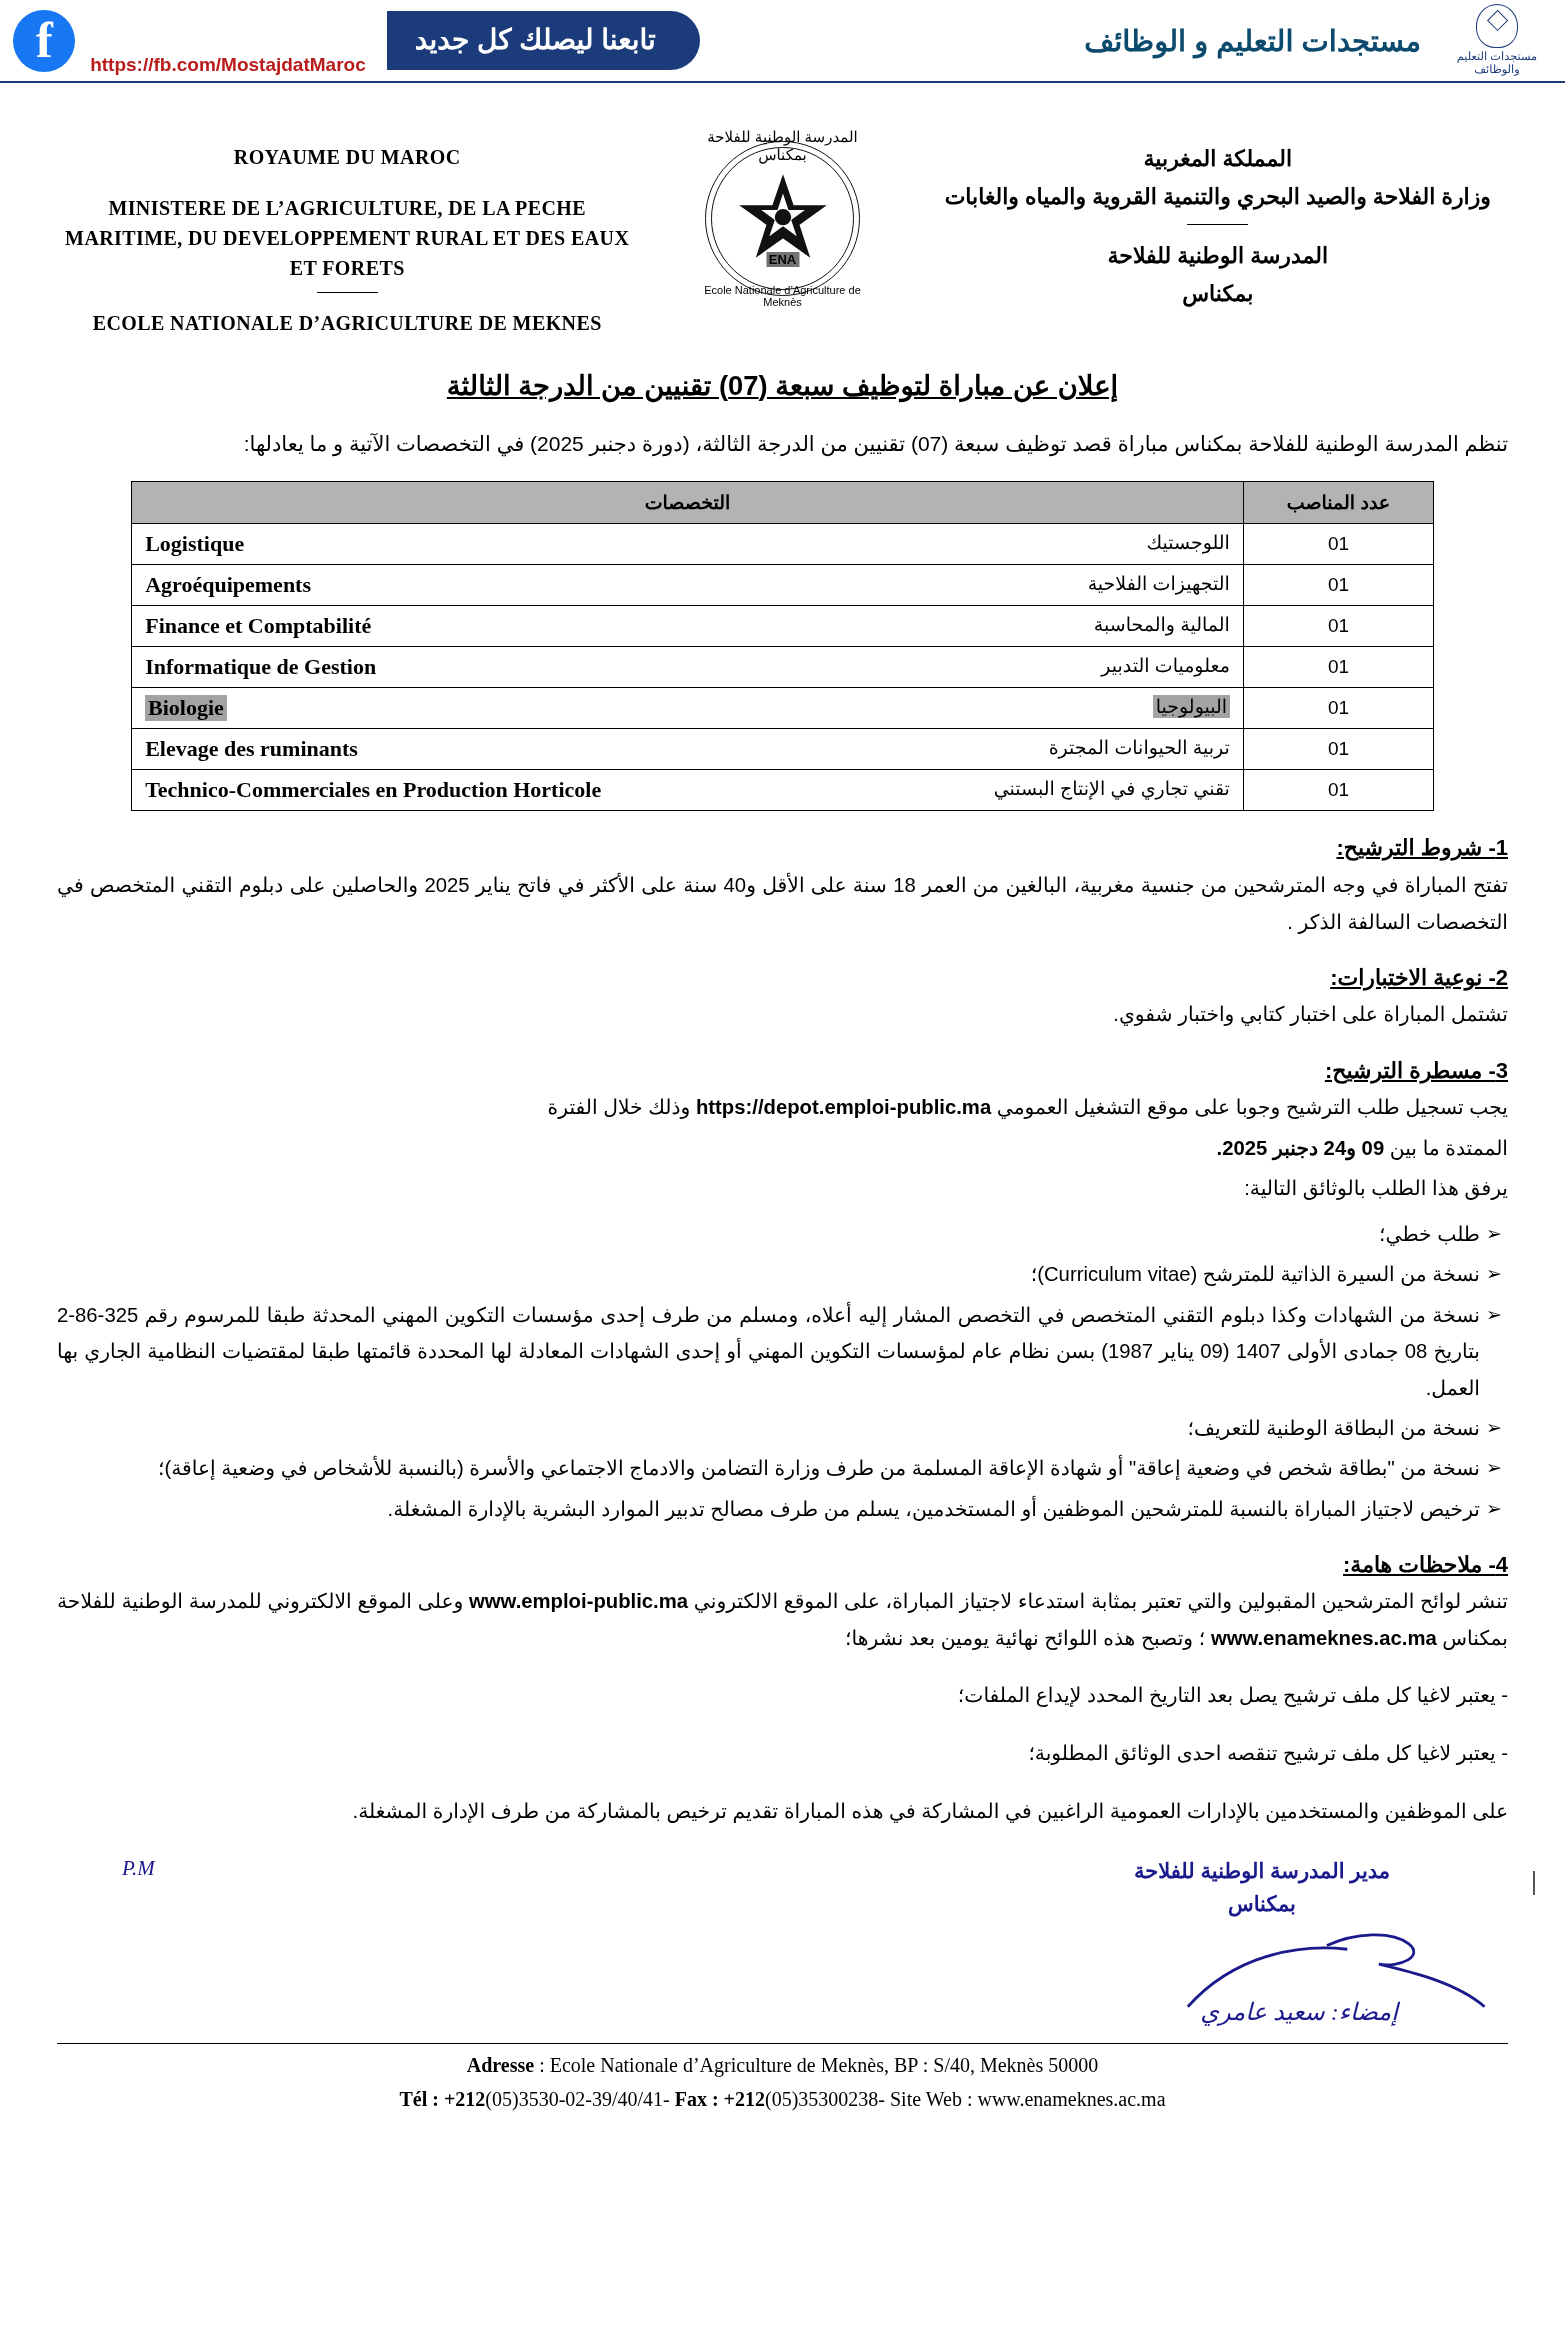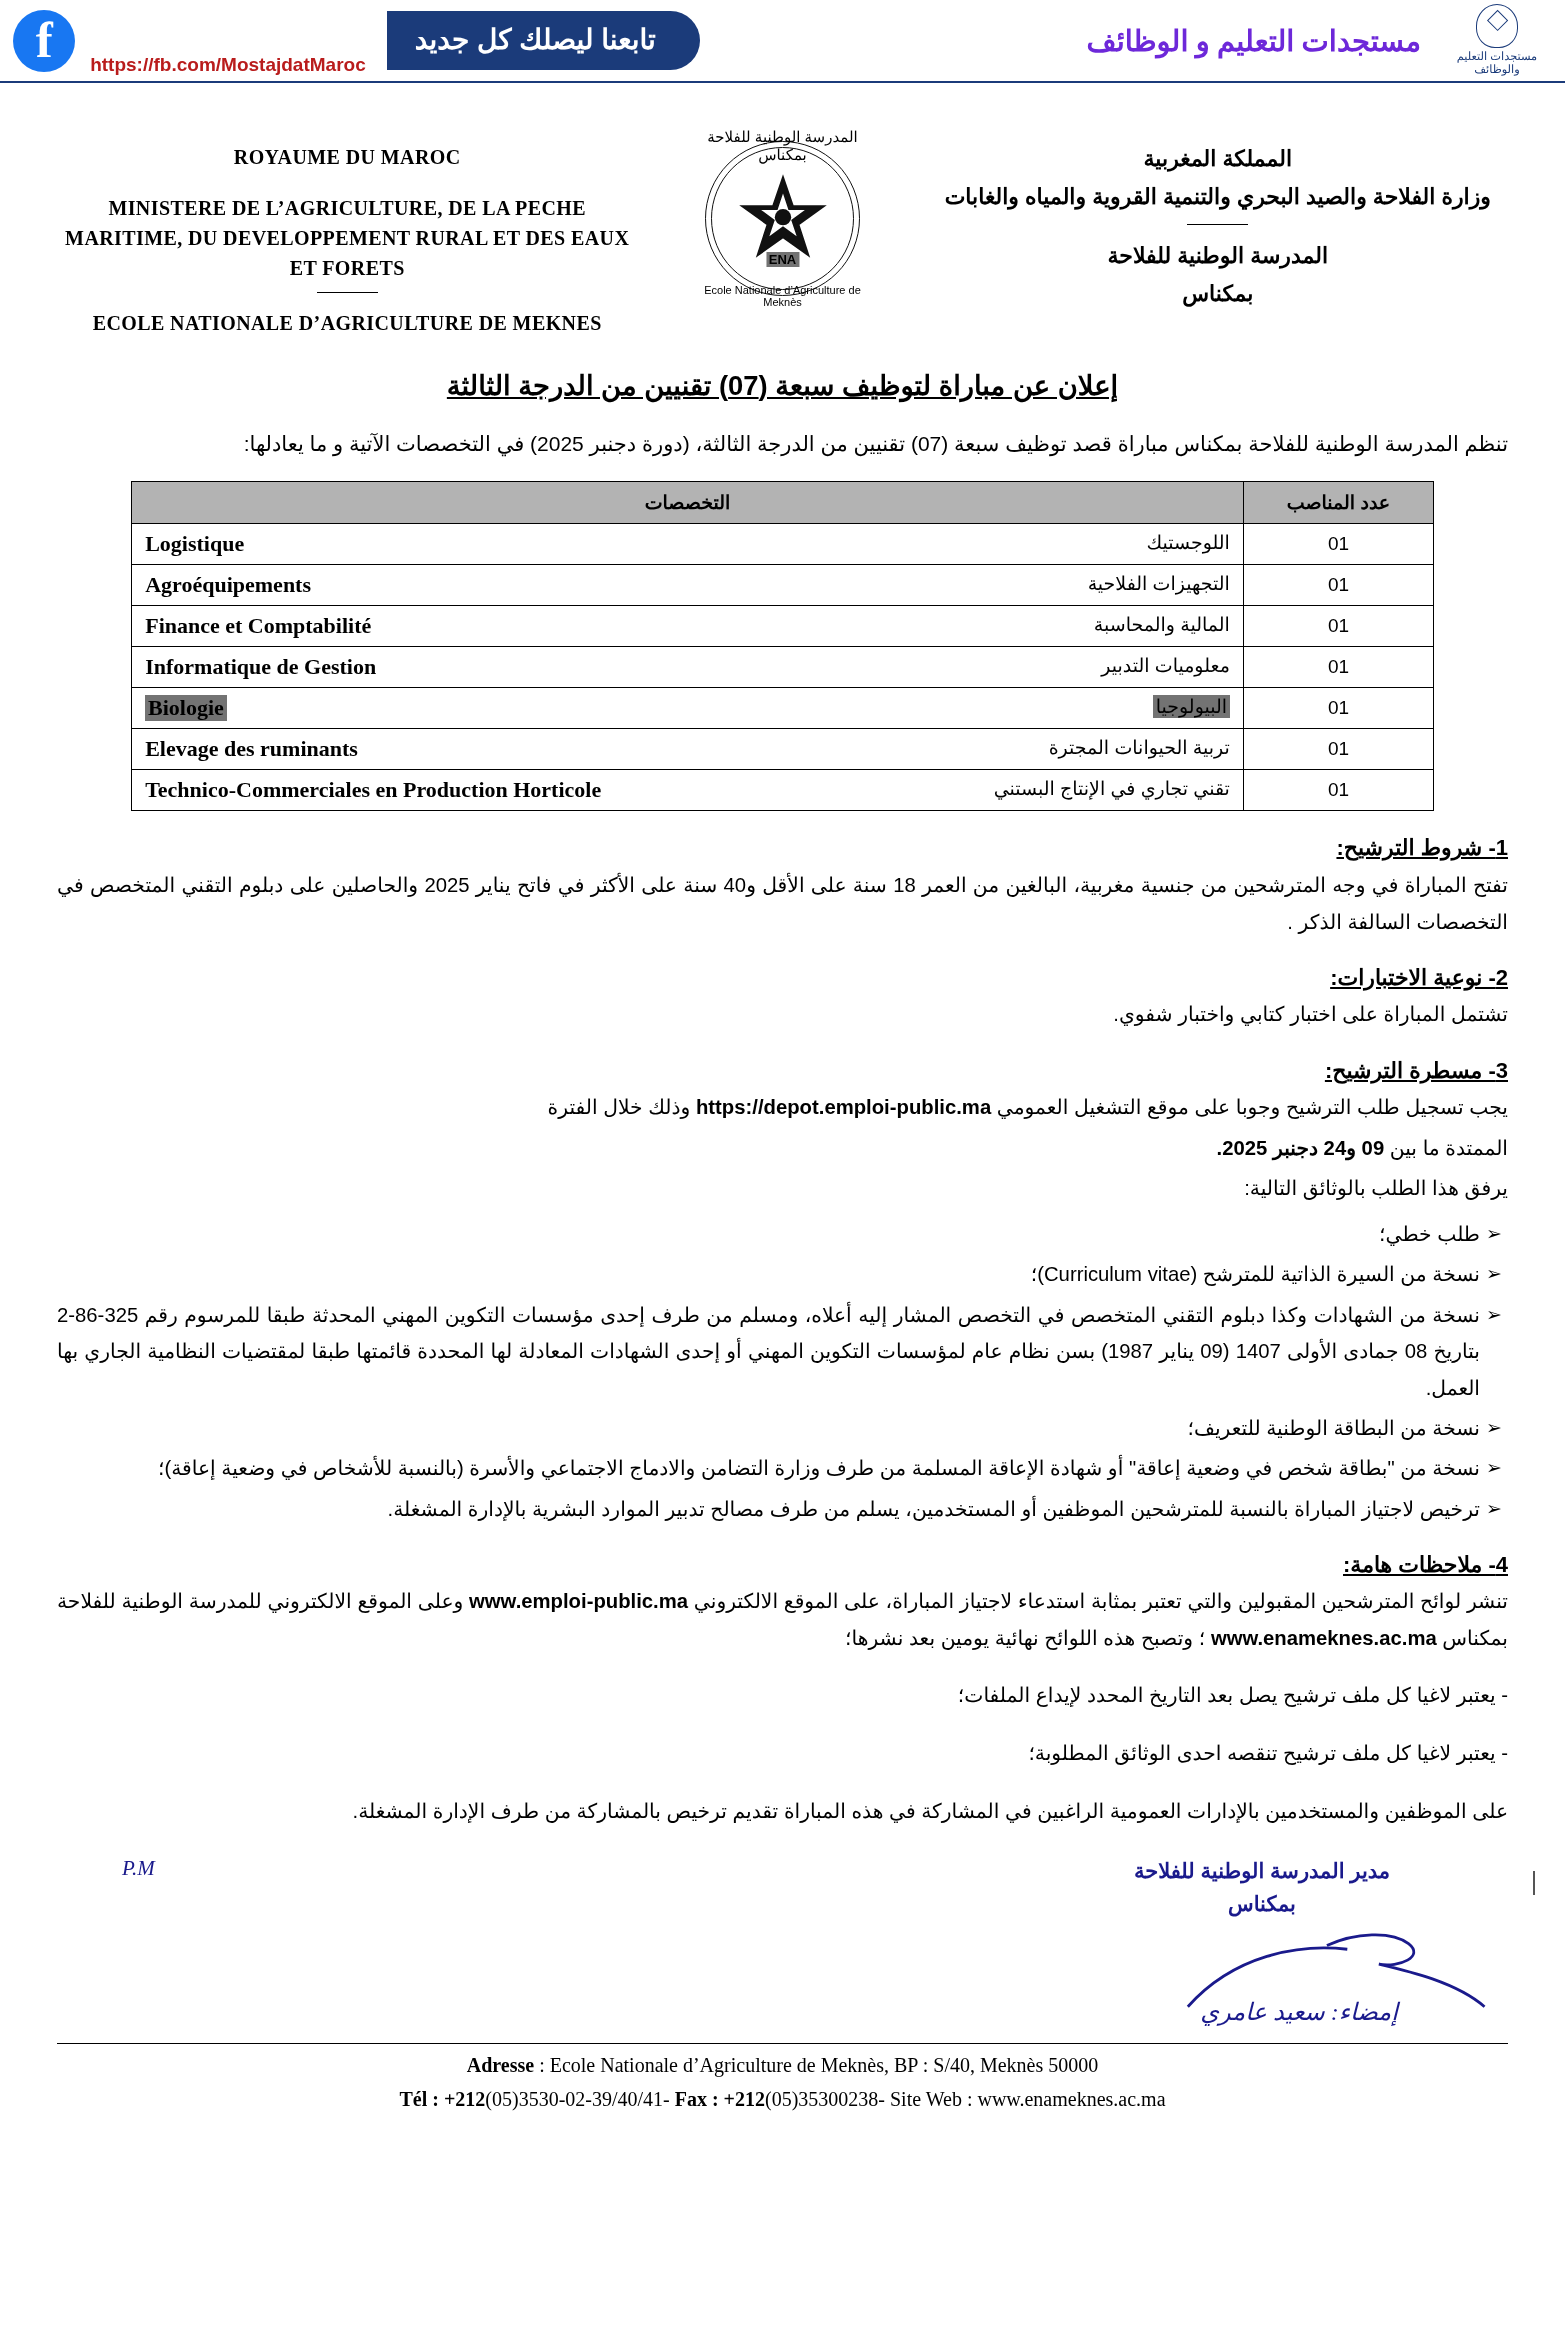--- a/index.html
+++ b/index.html
@@ -53,24 +53,24 @@
     height: 59px;
     display: flex; align-items: center;
     border-radius: 0 36px 36px 0;
     direction: rtl;
     white-space: nowrap;
   }
   .banner-title {
     flex: 1 1 auto;
     text-align: right;
     direction: rtl;
-    font-family: Liberation Serif, serif;
+    font-family: Liberation Sans, sans-serif;
     font-weight: bold;
     font-size: 29px;
-    color: #6d28d9;
+    color: #0c4a6e;
     padding-right: 23px;
     white-space: nowrap;
   }
   .banner-emblem {
     flex: 0 0 auto;
     width: 106px;
     margin-right: 15px;
     text-align: center;
     direction: rtl;
   }
@@ -223,21 +223,21 @@
     font-weight: bold;
     font-size: 22px;
   }
   td.spec .ar {
     float: right;
     direction: rtl;
     font-family: "Liberation Sans", sans-serif;
     font-size: 19px;
   }
   td.spec .hl {
-    background: #737373;
+    background: #a3a3a3;
     padding: 0 2.8px;
   }
   td.num {
     text-align: center;
     font-family: "Liberation Sans", sans-serif;
     font-size: 19px;
   }
 
   
   .section { margin-top: 24.6px; }

